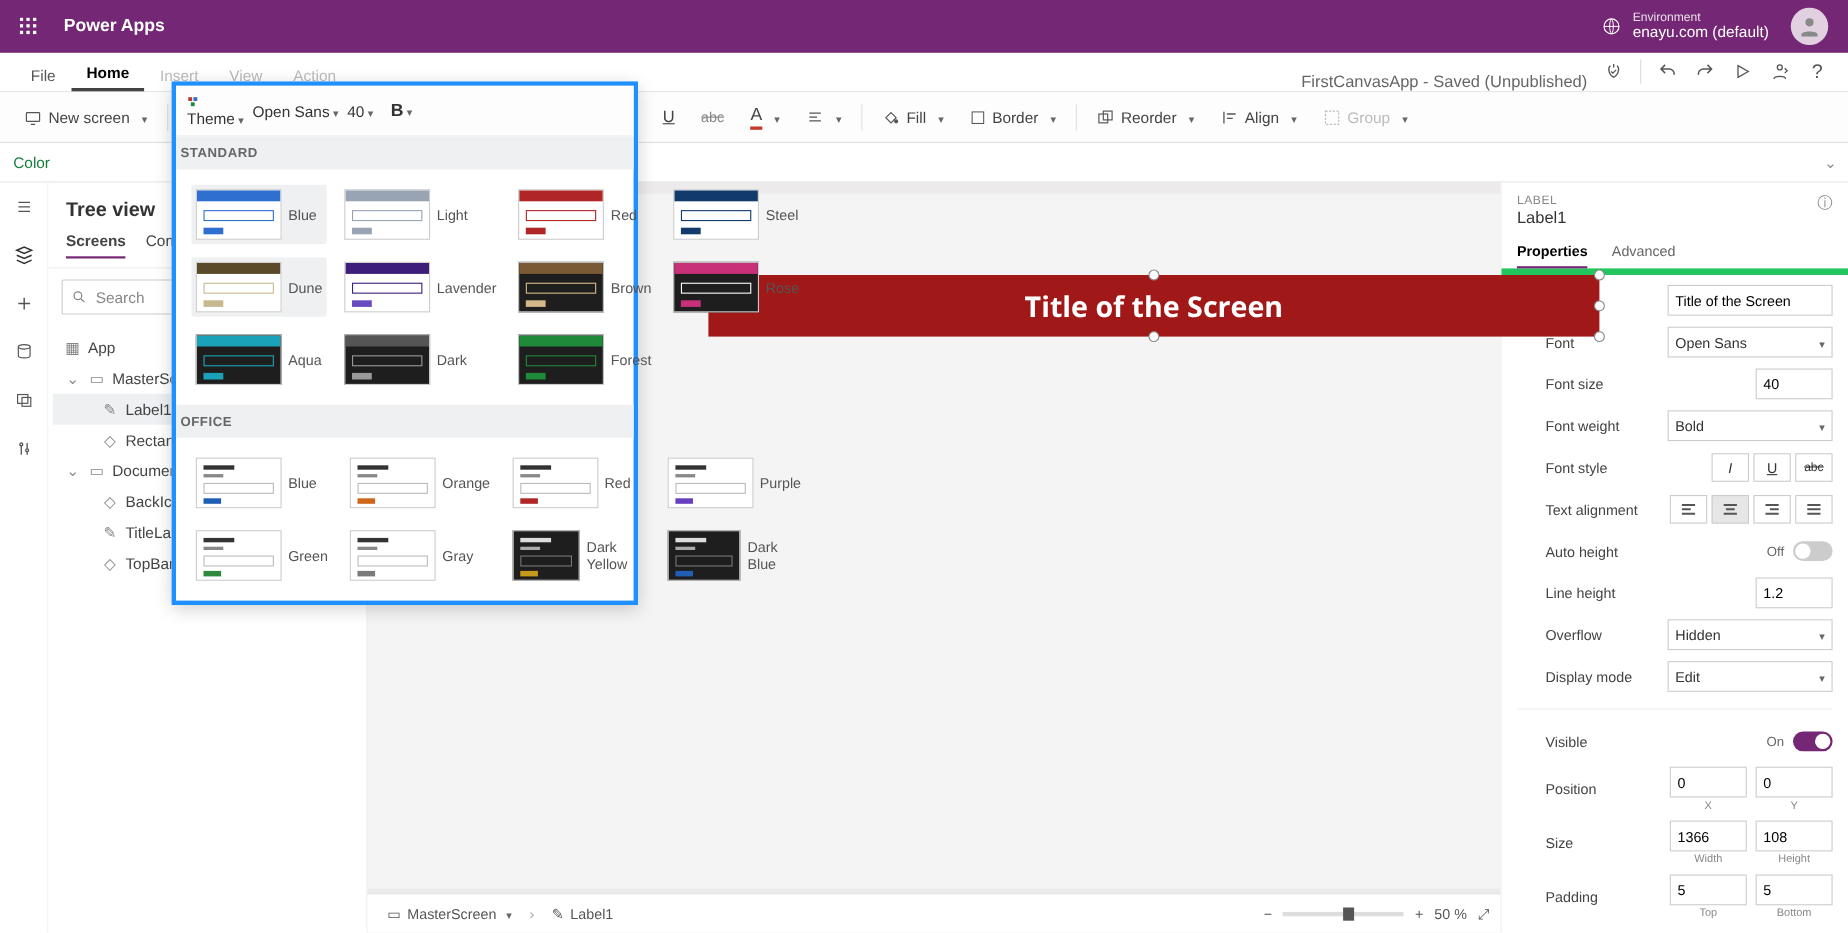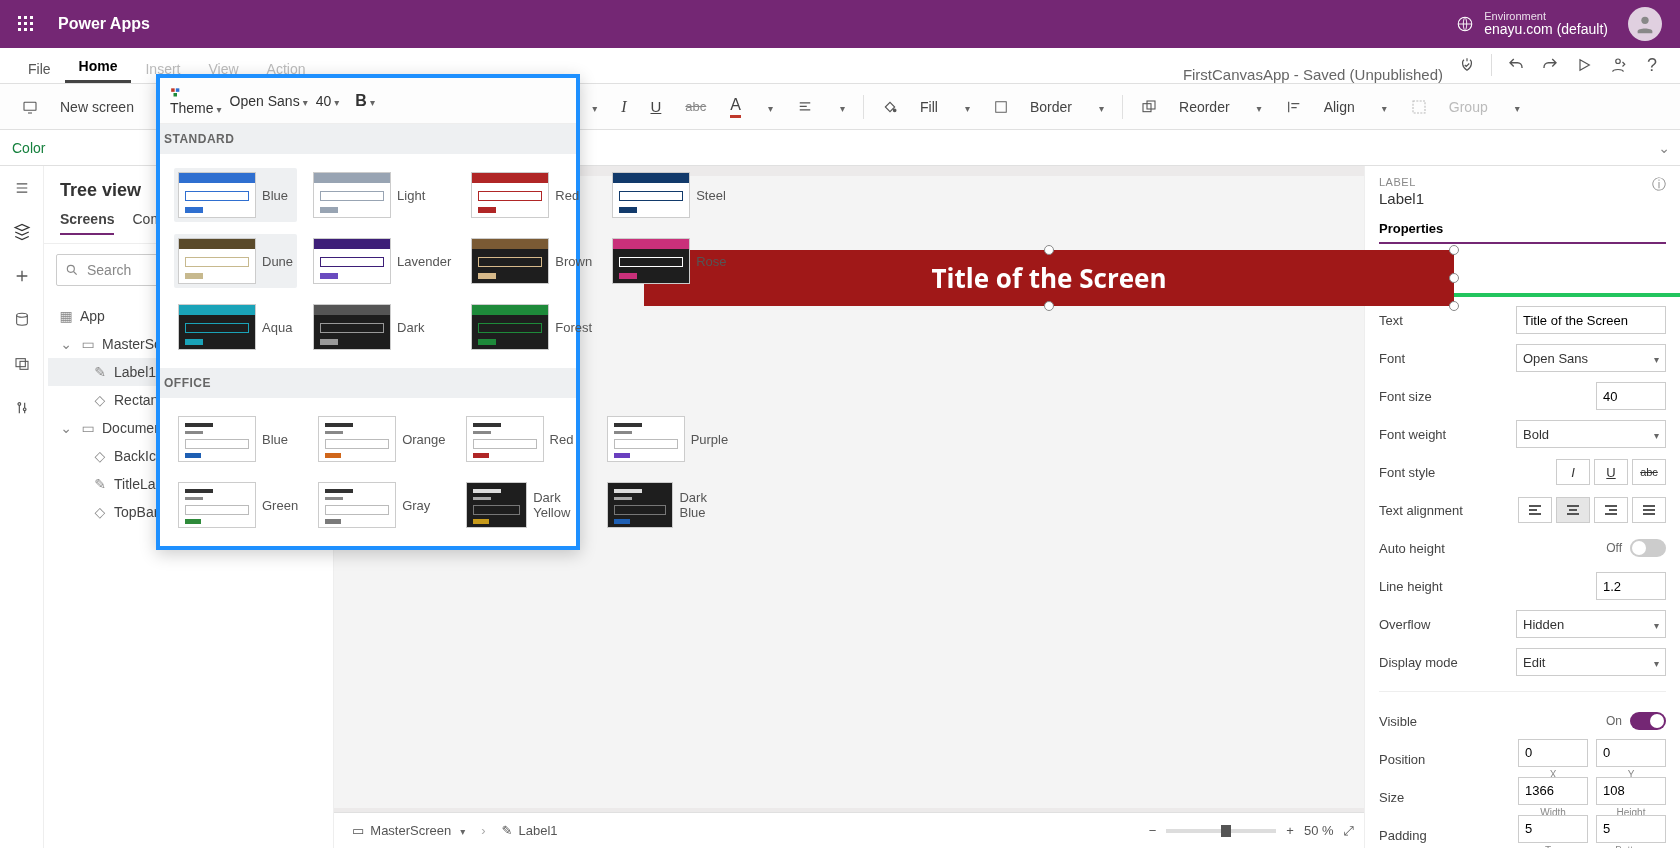--- a/index.html
+++ b/index.html
@@ -22,21 +22,21 @@
 .menurow .mi { padding: 6px 14px; font-size: 14px; color: #555; }
 .menurow .mi.active { color: #000; font-weight: 600; border-bottom: 3px solid #444; }
 .menurow .doc-spacer { flex: 1; }
 .menurow .doc-status { color: #666; margin-right: 10px; font-size: 15px; }
 .menurow .topicons { display: flex; align-items: center; gap: 6px; padding-bottom: 4px;}
 .menurow .topicons .ti { width: 28px; height: 28px; display:flex; align-items:center; justify-content:center; color:#555; }
 .menurow .topicons .sep { width:1px; height:22px; background:#ddd; margin:0 4px;}
 
 
 .toolbar { height: 46px; display: flex; align-items: center; padding: 0 14px; gap: 8px; border-bottom: 1px solid #e0e0e0; background:#fdfdfd; }
-.toolbar .btn { display:flex; align-items:center; gap:22px; padding: 5px 8px; color:#444; font-size:14px; }
+.toolbar .btn { display:flex; align-items:center; gap:6px; padding: 5px 8px; color:#444; font-size:14px; }
 .toolbar .btn .caret { margin-left:2px; }
 .toolbar .sep { width:1px; height:24px; background:#e0e0e0; margin:0 2px;}
 .toolbar select, .toolbar .combo { height:30px; border:1px solid #ccc; background:#fff; padding:0 6px; font-size:14px; }
 .toolbar .combo.font { width:160px; display:flex; align-items:center; justify-content:space-between;}
 .toolbar .combo.size { width:56px; display:flex; align-items:center; justify-content:space-between;}
 .toolbar .theme-btn { background:#eaeaea; padding:4px 10px; display:flex; align-items:center; gap:6px; height:30px;}
 .toolbar .disabled { color:#bbb; }
 
 
 .formulabar { height: 36px; display:flex; align-items:center; border-bottom:1px solid #e0e0e0; }
@@ -75,26 +75,26 @@
 .cfoot .zoom { display:flex; align-items:center; gap:10px;}
 .cfoot .slider { width:110px; height:4px; background:#ddd; position:relative;}
 .cfoot .slider .knob { position:absolute; left:50%; top:-4px; width:10px; height:12px; background:#555;}
 
 
 .proppanel { width: 316px; border-left:1px solid #eee; background:#fff; display:flex; flex-direction:column; }
 .proppanel .hd { padding:10px 14px 2px; display:flex; justify-content:space-between; align-items:flex-start;}
 .proppanel .hd .lbls { display:flex; flex-direction:column;}
 .proppanel .hd .cat { font-size:11px; color:#888; letter-spacing:.5px;}
 .proppanel .hd .nm { font-size:15px; color:#333; margin-top:2px;}
-.proppanel .ptabs { display:flex; gap:22px; padding:6px 14px 0; border-bottom:4px solid #22c55e;flex-direction:column;}
+.proppanel .ptabs { display:flex; gap:22px; padding:6px 14px 0; border-bottom:6px solid #22c55e;}
 .proppanel .ptabs .pt { padding:6px 0; font-size:13px; color:#666;}
 .proppanel .ptabs .pt.active { color:#000; font-weight:600; border-bottom:2px solid #742774;}
 .proppanel .props { padding:8px 14px; display:flex; flex-direction:column; gap:8px; overflow:auto;}
 .proppanel .row { display:flex; align-items:center; justify-content:space-between; min-height:30px;}
-.proppanel .row label { font-size:13px; color:#444;}
+.proppanel .row label { font-size:13px; color:#444;margin-left:26px;}
 .proppanel .row .ctrl { width:150px; }
 .proppanel input[type=text], .proppanel .selectlike { width:100%; height:28px; border:1px solid #ccc; padding:0 6px; font-size:13px; background:#fff;}
 .proppanel .selectlike { display:flex; align-items:center; justify-content:space-between;}
 .proppanel .small { width:70px !important;}
 .proppanel .pair { display:flex; gap:8px;}
 .proppanel .pair .col { display:flex; flex-direction:column; align-items:center; gap:2px;}
 .proppanel .sublbl { font-size:10px; color:#888;}
 .proppanel .toggle { width:36px; height:18px; border-radius:9px; background:#ccc; position:relative;}
 .proppanel .toggle.on { background:#742774;}
 .proppanel .toggle .k { position:absolute; width:14px; height:14px; border-radius:50%; background:#fff; top:2px; left:2px;}

